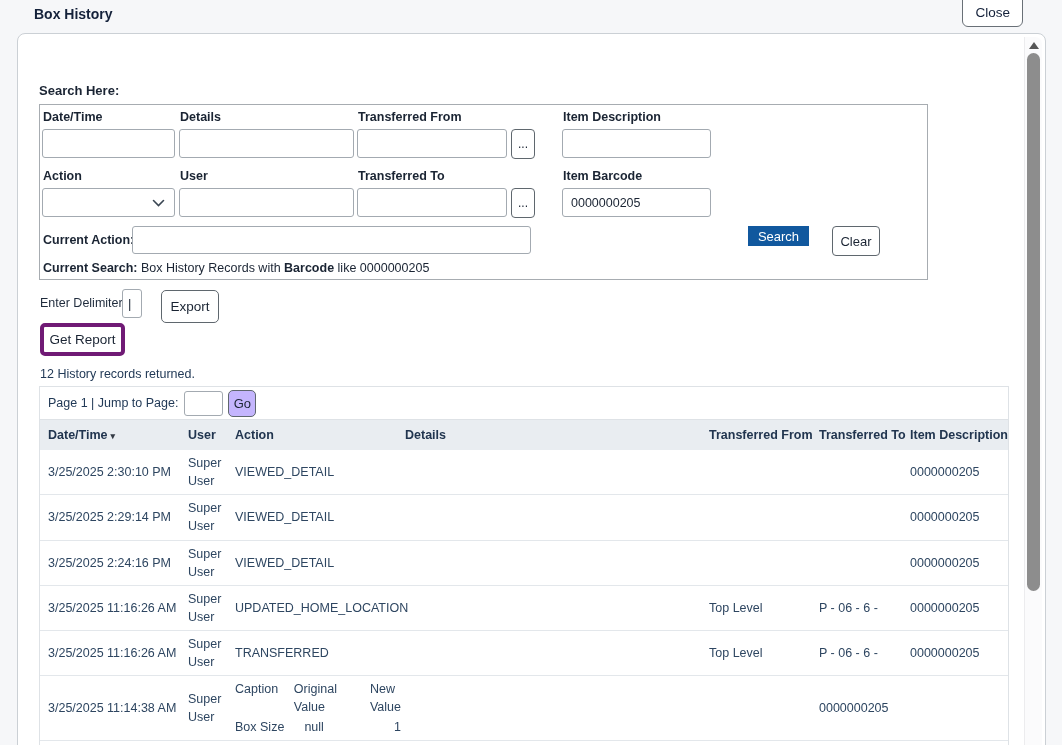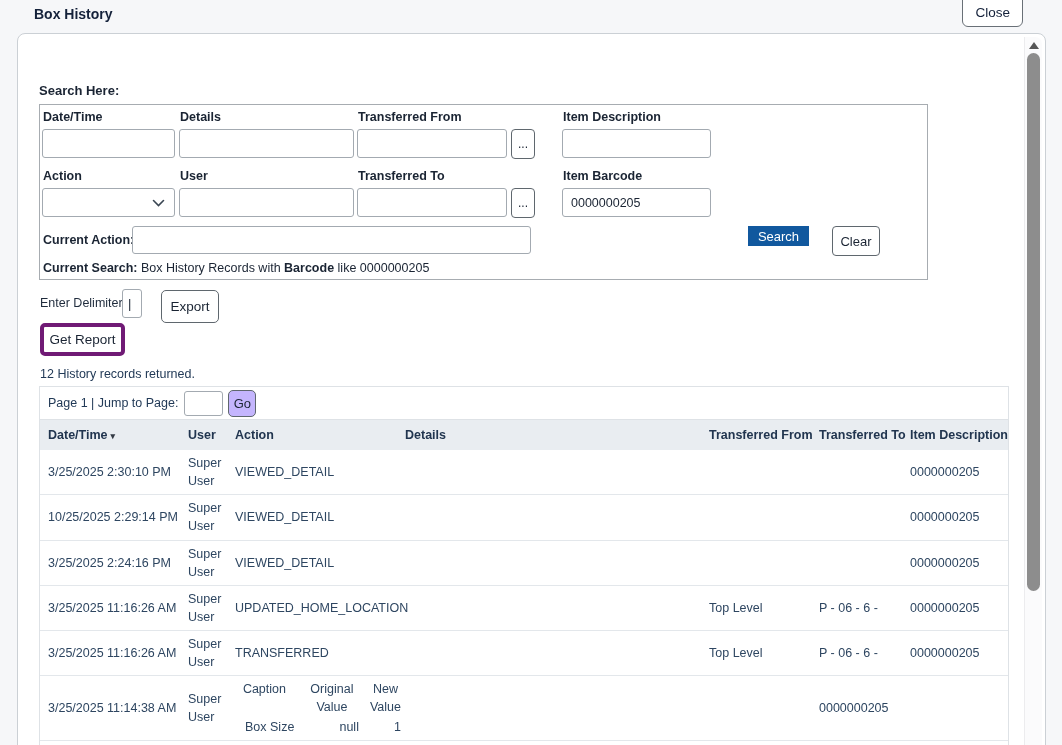--- a/index.html
+++ b/index.html
@@ -86,21 +86,21 @@
     color:#1a2433; cursor:pointer; }
   .thead, .trow { display:grid; grid-template-columns:140px 47px 170px 304px 110px 91px auto;
     padding-left:8px; }
   .thead { height:30px; align-items:center; background:#e9edf1; }
   .th { font-size:12.5px; font-weight:bold; color:#21354f; cursor:pointer; }
   .sort { font-size:9px; color:#333a44; margin-left:3px; }
   .trow { min-height:45px; align-items:center; border-bottom:1px solid #e3e7eb; }
   .trow:last-child { border-bottom:none; }
   .td { font-size:12.5px; color:#2e4661; line-height:1.45; padding:4px 4px 4px 0; }
   .c-action { white-space:nowrap; }
-  .subtable { display:flex; flex-direction:column; gap:1px;text-align:center; }
+  .subtable { display:flex; flex-direction:column; gap:1px; }
   .subrow { display:flex; }
   .sub-c1 { width:82px; } .sub-c2 { width:106px; } .sub-c3 { flex:1; }
 </style>
 </head>
 <body>
 
 <div class="topbar">
   <span class="title">Box History</span>
   <button class="close-btn">Close</button>
 </div>
@@ -180,21 +180,21 @@
     <div class="td c-action">VIEWED_DETAIL</div>
     <div class="td c-details">
       
     </div>
     <div class="td c-from"></div>
     <div class="td c-to"></div>
     <div class="td c-desc">0000000205</div>
   </div>
 
   <div class="trow">
-    <div class="td c-datetime">10/25/2025 2:29:14 PM</div>
+    <div class="td c-datetime">3/25/2025 2:29:14 PM</div>
     <div class="td c-user">Super User</div>
     <div class="td c-action">VIEWED_DETAIL</div>
     <div class="td c-details">
       
     </div>
     <div class="td c-from"></div>
     <div class="td c-to"></div>
     <div class="td c-desc">0000000205</div>
   </div>
 

